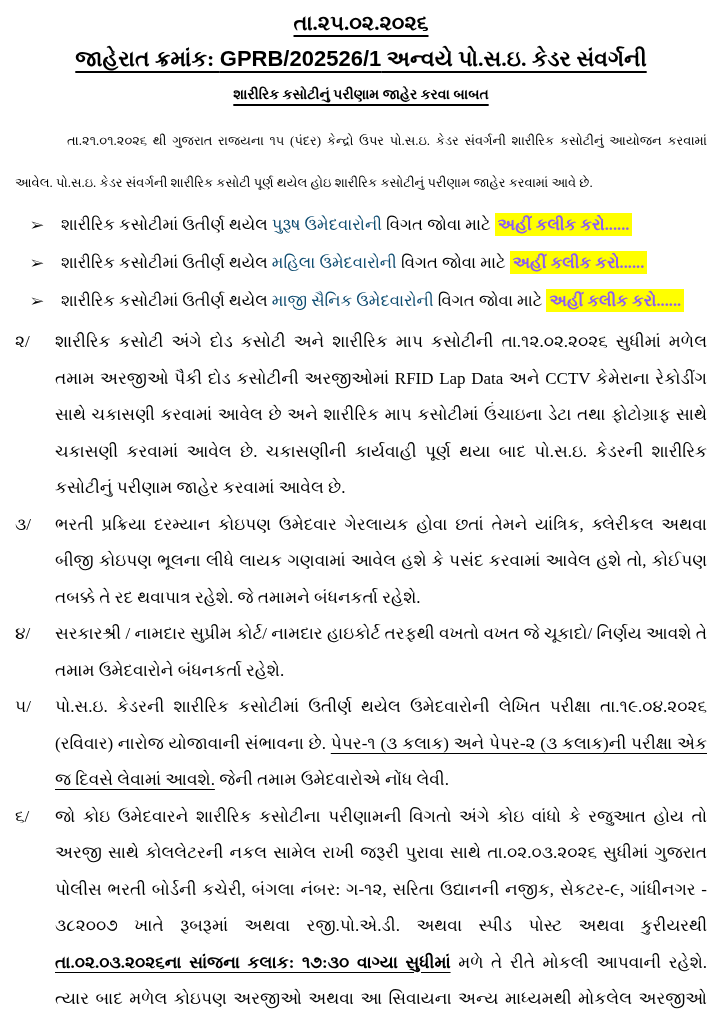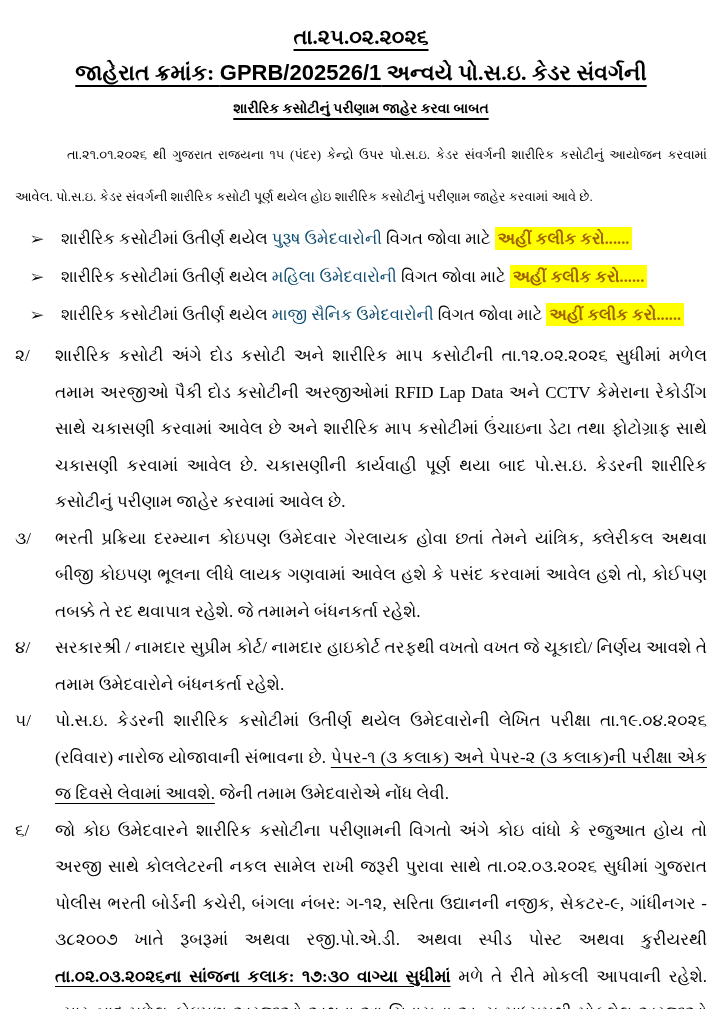--- a/index.html
+++ b/index.html
@@ -2,21 +2,21 @@
 <html lang="gu"><head>
 <meta charset="utf-8">
 <style>
   * { margin:0; padding:0; box-sizing:border-box; }
   html,body { background:#ffffff; }
   body{
     width:722px; height:1009px;
     font-family:"Liberation Serif","DejaVu Serif",serif;
     color:#000; overflow:hidden;
   }
-  .page{ width:722px; height:760px; padding:22px 15px 0 15px; background:#fff; }
+  .page{ width:722px; height:760px; padding:8px 15px 0 15px; background:#fff; }
 
   
   .title-line{ text-align:center; font-weight:bold; }
   .title-date{ font-size:21px; line-height:30px; margin-bottom:6px; }
   .title-ad  { font-size:22px; line-height:30px; margin-bottom:6px; }
   .title-sub { font-size:14px; line-height:30px; margin-bottom:10px; }
   .u-head{ text-decoration:underline; text-underline-offset:5px; text-decoration-thickness:1.5px; }
   .latin-bold{ font-family:"Liberation Sans","DejaVu Sans",sans-serif; font-weight:bold; }
 
   
@@ -25,21 +25,21 @@
     text-align:justify; text-indent:52px;
     margin-bottom:2px;
   }
 
   
   .bullets{ margin:2px 0 4px 0; }
   .bullet-row{ display:flex; align-items:baseline; font-size:16.5px; line-height:37px; }
   .bullet-glyph{ flex:0 0 30px; margin-left:16px; font-size:14px; color:#000; }
   .red-bold{ color:#0c4a6e; font-weight:normal; }
   .hl-link{
-    background:#ffff00; color:#a16207; font-weight:bold;
+    background:#ffff00; color:#8b5cf6; font-weight:bold;
     padding:2px 3px; cursor:pointer;
   }
 
   
   .item{ display:flex; font-size:17px; line-height:36.5px; }
   .item .num{ flex:0 0 40px; padding-top:0; }
   .item .itext{ flex:1; text-align:justify; }
   .u-in{ text-decoration:underline; text-underline-offset:4px; }
   .bu-in{ font-weight:bold; text-decoration:underline; text-underline-offset:4px; }
 </style>

